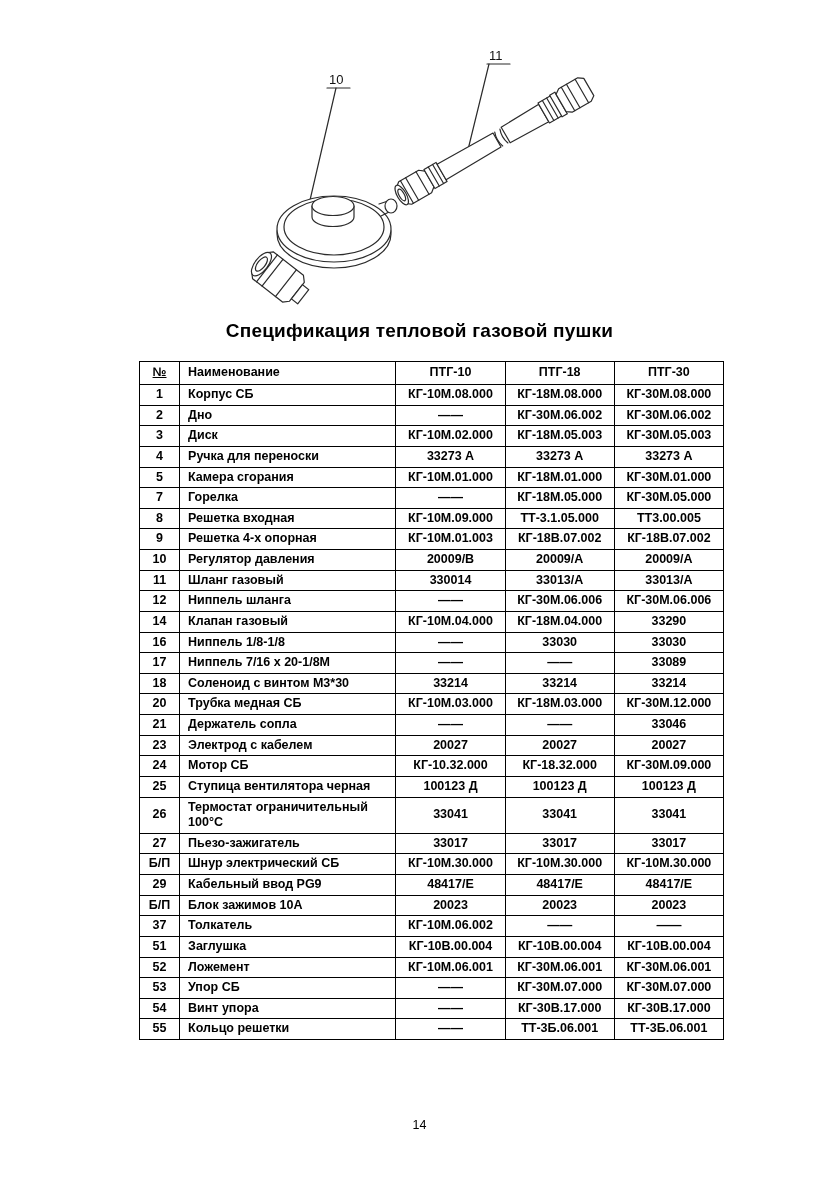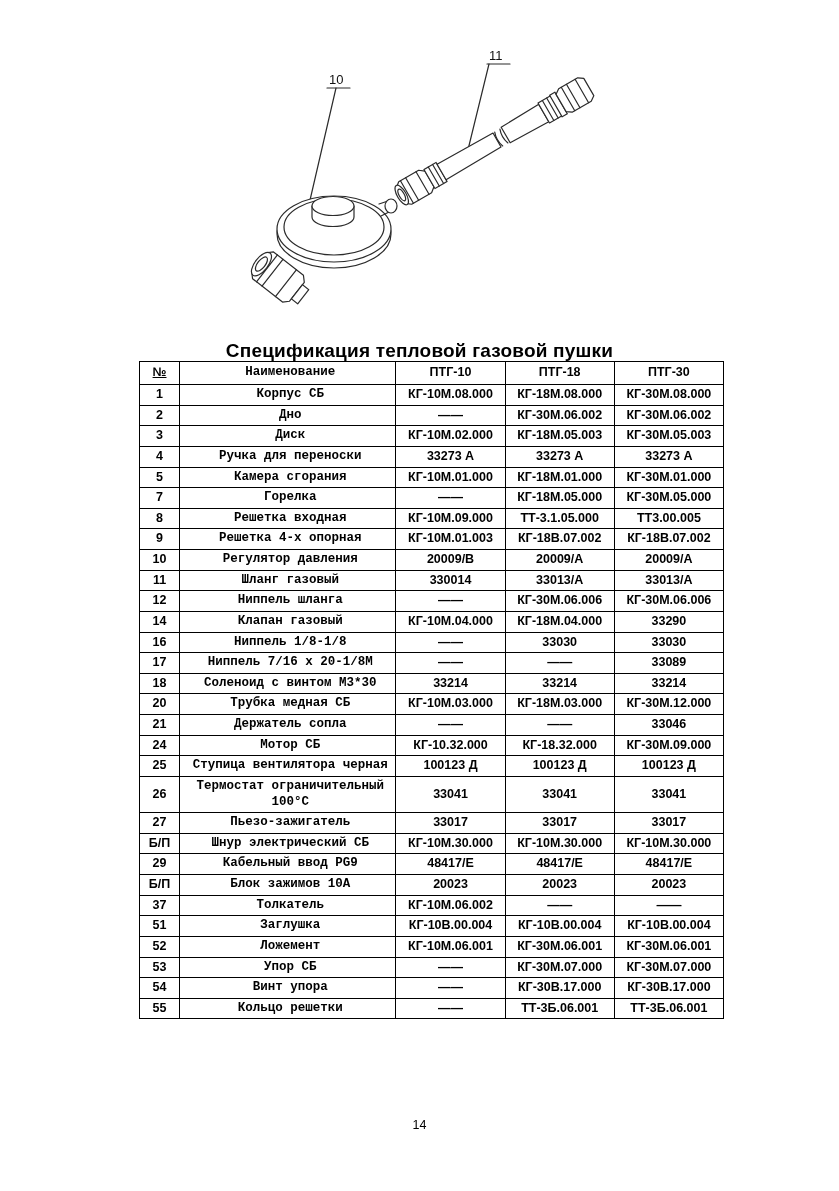--- a/index.html
+++ b/index.html
@@ -15,21 +15,20 @@
     position: absolute; top: 0; left: 0;
   }
   .doc-title {
     position: absolute;
     top: 320px; left: 0;
     width: 100%;
     text-align: center;
     font-size: 19px;
     font-weight: bold;
     letter-spacing: 0.2px;
-    margin-top: 20px;
   }
   .table-wrap {
     position: absolute;
     top: 361px; left: 139px;
     width: 585px;
   }
   table.spec {
     border-collapse: collapse;
     width: 100%;
     table-layout: fixed;
@@ -40,23 +39,22 @@
     font-weight: bold;
     font-size: 12.5px;
     line-height: 1.25;
     padding: 2px 3px;
     vertical-align: middle;
     text-align: center;
     overflow: hidden;
   }
   table.spec th { height: 18px; }
   table.spec td.name-cell, table.spec th.name-col {
-    text-align: center;
+    text-align: left;
     padding-left: 8px;
-    font-family: Liberation Mono, monospace;
   }
   table.spec th.num-col span.u { text-decoration: underline; }
   .page-number {
     position: absolute;
     top: 1118px; left: 0;
     width: 100%;
     text-align: center;
     font-size: 12.5px;
   }
   svg .ln { fill: none; stroke: #2b2b2b; stroke-width: 1.2; stroke-linejoin: round; stroke-linecap: round; }
@@ -270,20 +268,27 @@
           <td>КГ-30М.12.000</td>
         </tr>
         <tr>
           <td>21</td>
           <td class="name-cell">Держатель сопла</td>
           <td>——</td>
           <td>——</td>
           <td>33046</td>
         </tr>
         <tr>
+          <td>23</td>
+          <td class="name-cell">Электрод с кабелем</td>
+          <td>20027</td>
+          <td>20027</td>
+          <td>20027</td>
+        </tr>
+        <tr>
           <td>24</td>
           <td class="name-cell">Мотор СБ</td>
           <td>КГ-10.32.000</td>
           <td>КГ-18.32.000</td>
           <td>КГ-30М.09.000</td>
         </tr>
         <tr>
           <td>25</td>
           <td class="name-cell">Ступица вентилятора черная</td>
           <td>100123 Д</td>

